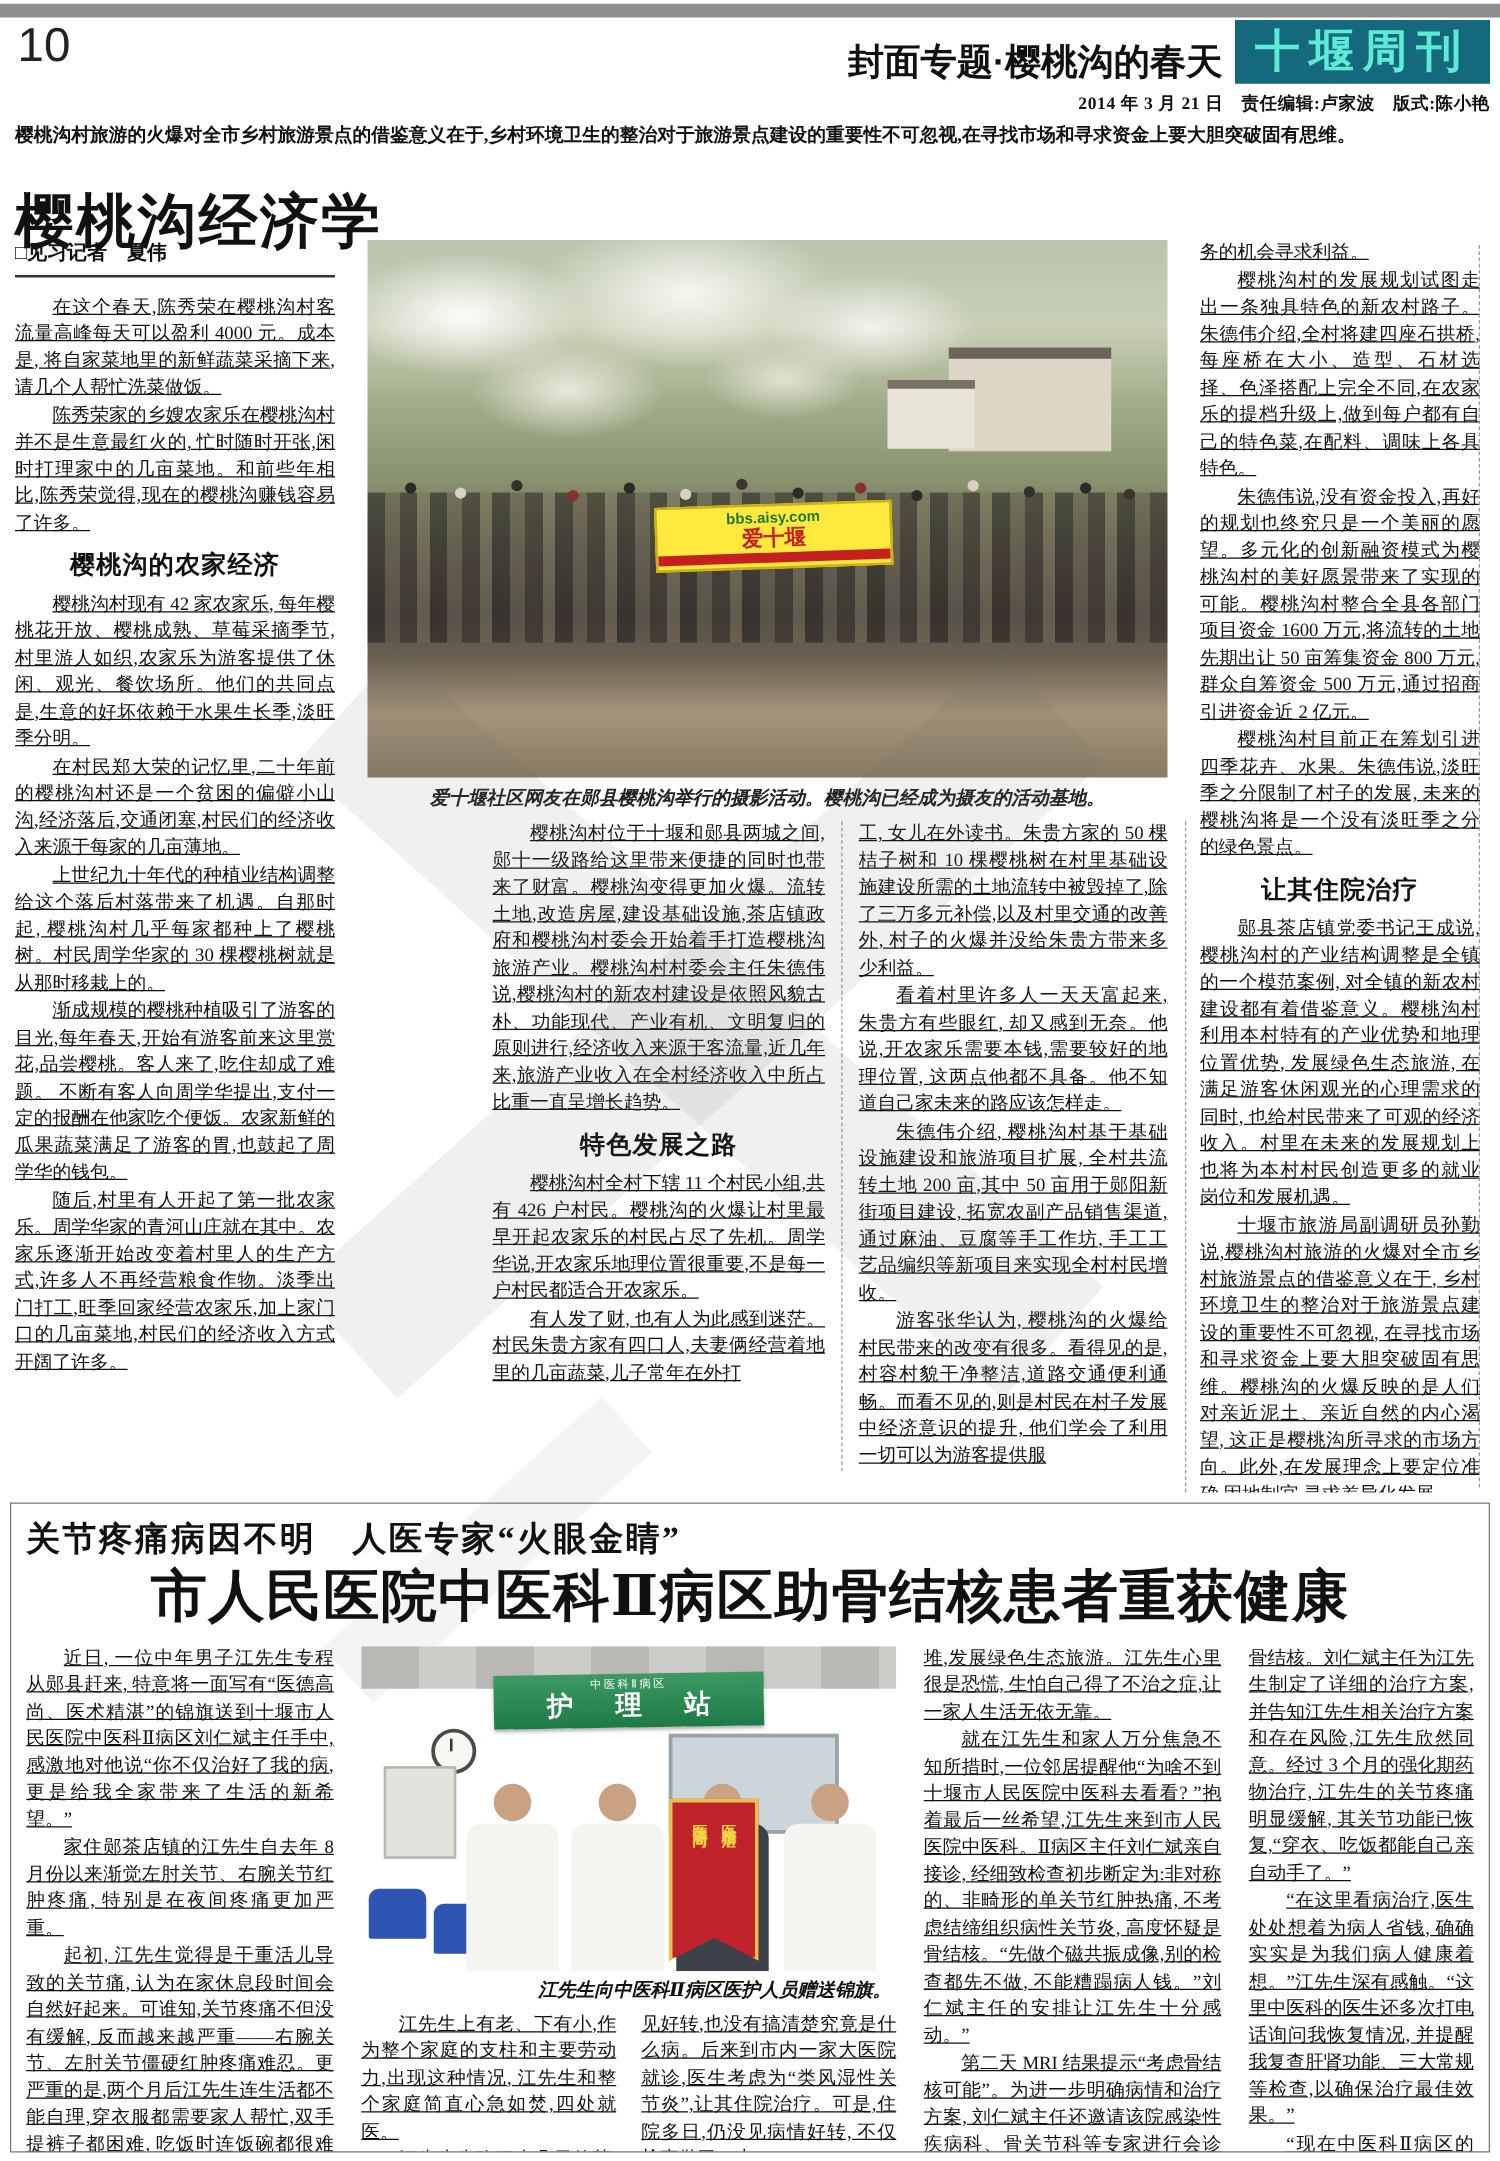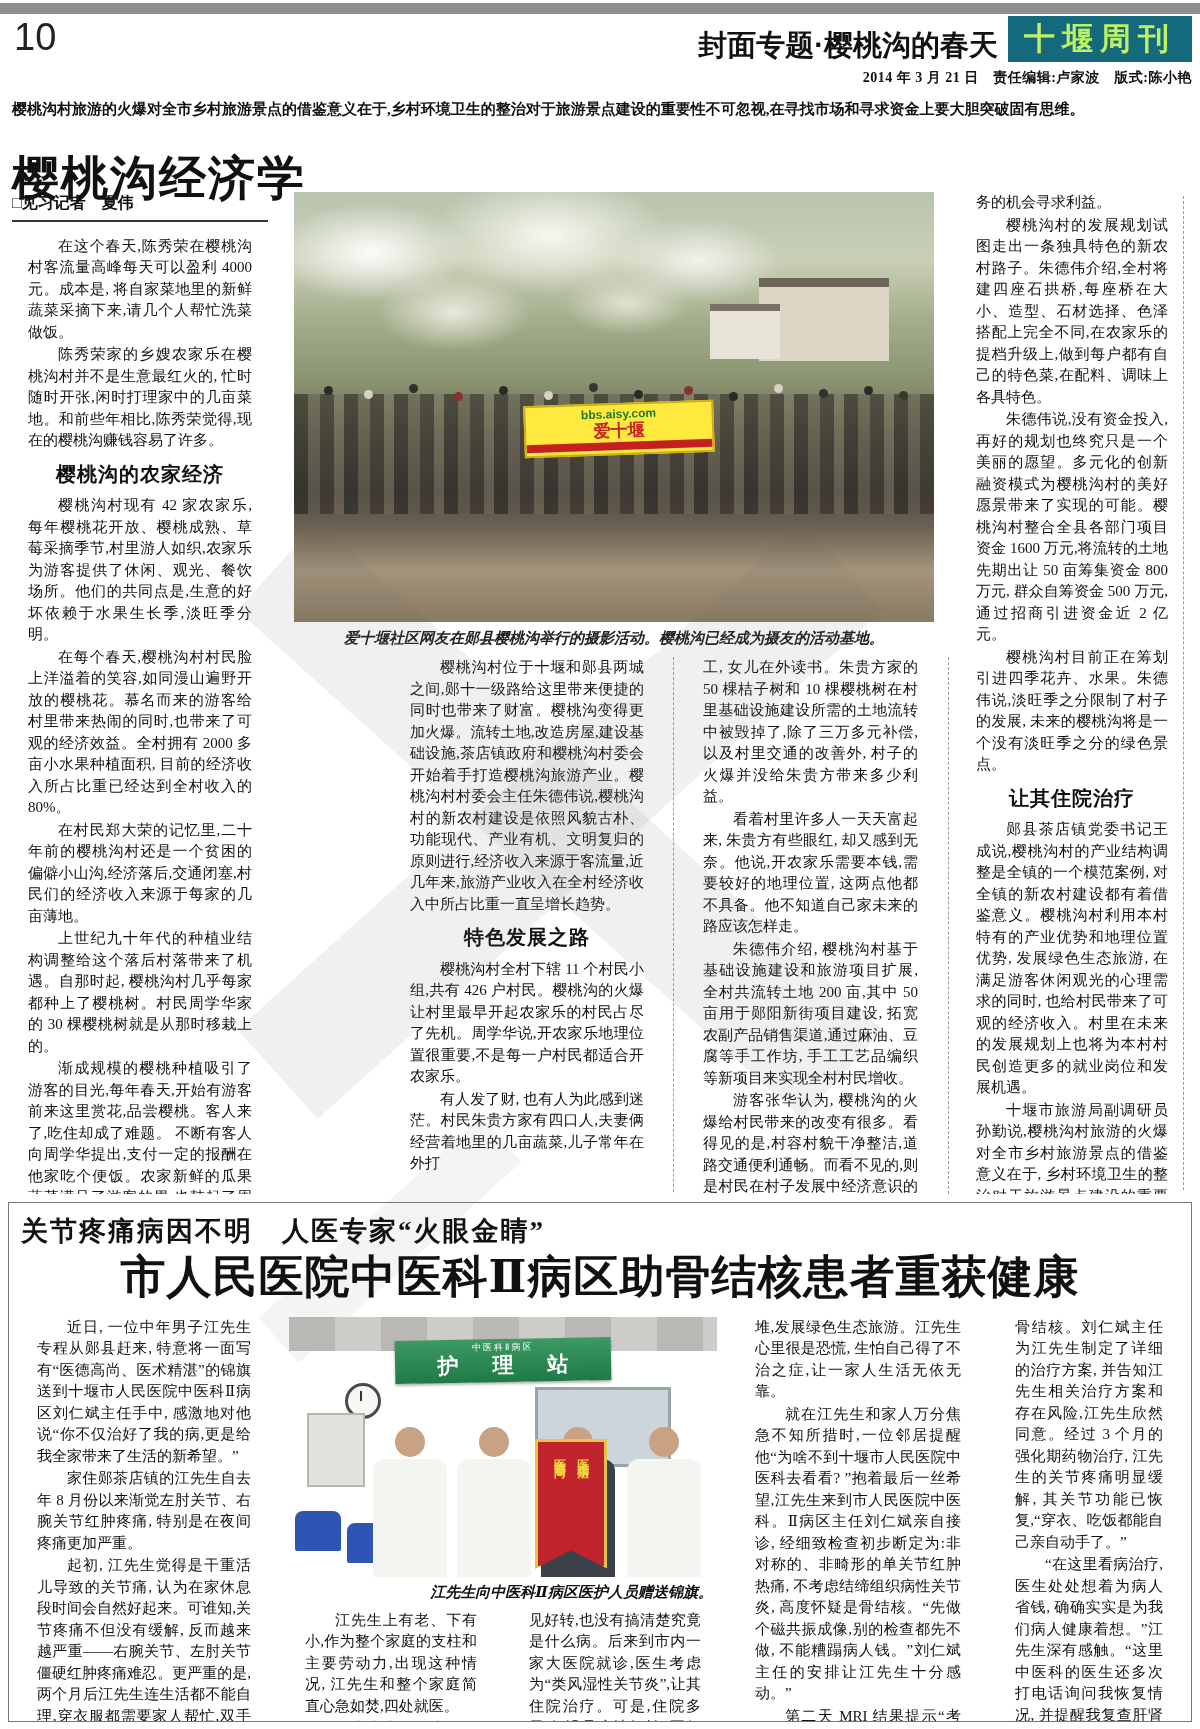--- a/index.html
+++ b/index.html
@@ -6,30 +6,30 @@
   .page{position:relative;width:1200px;height:1729px;margin:0 auto;background:#fff;
         font-family:"Liberation Serif","DejaVu Serif",serif;color:#111;overflow:hidden;}
   .topbar{position:absolute;top:3px;left:0;right:0;height:11px;background:#8e8e8e;}
   
   .hdr{position:absolute;top:16px;left:14px;right:8px;height:82px;}
   .pagenum{position:absolute;left:0;top:2px;font-family:"Liberation Sans","DejaVu Sans",sans-serif;
            font-size:38px;line-height:1;color:#222;}
   .hdr-right{position:absolute;right:0;top:0;text-align:right;}
   .mastrow{display:flex;align-items:flex-end;justify-content:space-between;gap:10px;}
   .section-title{font-weight:bold;font-size:29px;line-height:1.15;font-family:"Liberation Sans","DejaVu Sans",sans-serif;}
-  .masthead{background:#15697c;color:#bef264;font-weight:bold;font-size:31px;line-height:1;
+  .masthead{background:#15697c;color:#5eead4;font-weight:bold;font-size:36px;line-height:1;
             padding:7px 16px 8px;letter-spacing:7px;font-family:"Liberation Sans","DejaVu Sans",sans-serif;}
   .dateline{font-size:14px;font-weight:bold;margin-top:7px;letter-spacing:.5px;}
   
   .lead{position:absolute;top:100px;left:12px;right:12px;font-size:15px;font-weight:bold;line-height:1.25;}
   .headline{position:absolute;top:122px;left:12px;font-size:47px;font-weight:bold;line-height:1.1;letter-spacing:2px;}
   
   .main{position:absolute;top:192px;left:12px;width:1172px;height:1002px;display:flex;gap:26px;overflow:hidden;}
   .col{font-size:15px;line-height:21.5px;text-align:justify;}
-  .col p{margin:0 16px 1px;text-indent:2em;}
+  .col p{margin:0 0 1px;text-indent:2em;text-decoration:underline;}
   .col p.noindent{text-indent:0;}
   .col1{flex:0 0 256px;}
   .mid{flex:0 0 640px;position:relative;}
   .col4{flex:1 1 auto;}
   .byline{font-family:"Liberation Sans","DejaVu Sans",sans-serif;font-weight:bold;font-size:16px;
           padding-bottom:6px;border-bottom:2px solid #333;margin-bottom:14px;}
   h3.subhead{font-family:"Liberation Sans","DejaVu Sans",sans-serif;font-size:20px;text-align:center;
              margin:12px 0 10px;letter-spacing:1px;}
   .caption{font-size:15px;font-weight:bold;font-style:italic;text-align:center;margin:7px 0 9px;color:#222;}
   .subcols{display:flex;padding-left:100px;}
@@ -126,21 +126,20 @@
   <div class="lead">樱桃沟村旅游的火爆对全市乡村旅游景点的借鉴意义在于,乡村环境卫生的整治对于旅游景点建设的重要性不可忽视,在寻找市场和寻求资金上要大胆突破固有思维。</div>
   <h1 class="headline">樱桃沟经济学</h1>
 
   <div class="main">
     <div class="col col1">
       <div class="byline">□见习记者　夏伟</div>
       <p>在这个春天,陈秀荣在樱桃沟村客流量高峰每天可以盈利 4000 元。成本是, 将自家菜地里的新鲜蔬菜采摘下来,请几个人帮忙洗菜做饭。</p>
       <p>陈秀荣家的乡嫂农家乐在樱桃沟村并不是生意最红火的, 忙时随时开张,闲时打理家中的几亩菜地。和前些年相比,陈秀荣觉得,现在的樱桃沟赚钱容易了许多。</p>
       <h3 class="subhead">樱桃沟的农家经济</h3>
       <p>樱桃沟村现有 42 家农家乐, 每年樱桃花开放、樱桃成熟、草莓采摘季节,村里游人如织,农家乐为游客提供了休闲、观光、餐饮场所。他们的共同点是,生意的好坏依赖于水果生长季,淡旺季分明。</p>
-      <p>在每个春天,樱桃沟村村民脸上洋溢着的笑容,如同漫山遍野开放的樱桃花。慕名而来的游客给村里带来热闹的同时,也带来了可观的经济效益。全村拥有 2000 多亩小水果种植面积, 目前的经济收入所占比重已经达到全村收入的 80%。</p>
       <p>在村民郑大荣的记忆里,二十年前的樱桃沟村还是一个贫困的偏僻小山沟,经济落后,交通闭塞,村民们的经济收入来源于每家的几亩薄地。</p>
       <p>上世纪九十年代的种植业结构调整给这个落后村落带来了机遇。自那时起, 樱桃沟村几乎每家都种上了樱桃树。村民周学华家的 30 棵樱桃树就是从那时移栽上的。</p>
       <p>渐成规模的樱桃种植吸引了游客的目光,每年春天,开始有游客前来这里赏花,品尝樱桃。客人来了,吃住却成了难题。 不断有客人向周学华提出,支付一定的报酬在他家吃个便饭。农家新鲜的瓜果蔬菜满足了游客的胃,也鼓起了周学华的钱包。</p>
       <p>随后,村里有人开起了第一批农家乐。周学华家的青河山庄就在其中。农家乐逐渐开始改变着村里人的生产方式,许多人不再经营粮食作物。淡季出门打工,旺季回家经营农家乐,加上家门口的几亩菜地,村民们的经济收入方式开阔了许多。</p>
 
     </div>
 
     <div class="mid">
       <div class="mphoto">
         <div class="m-house"></div>

